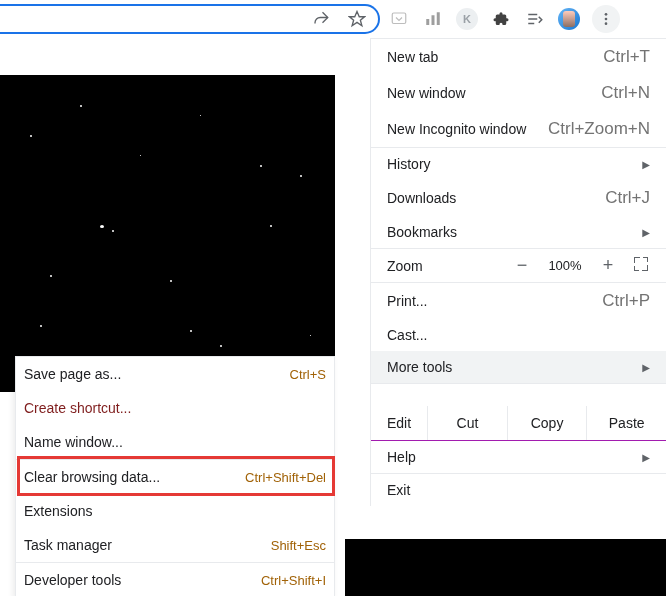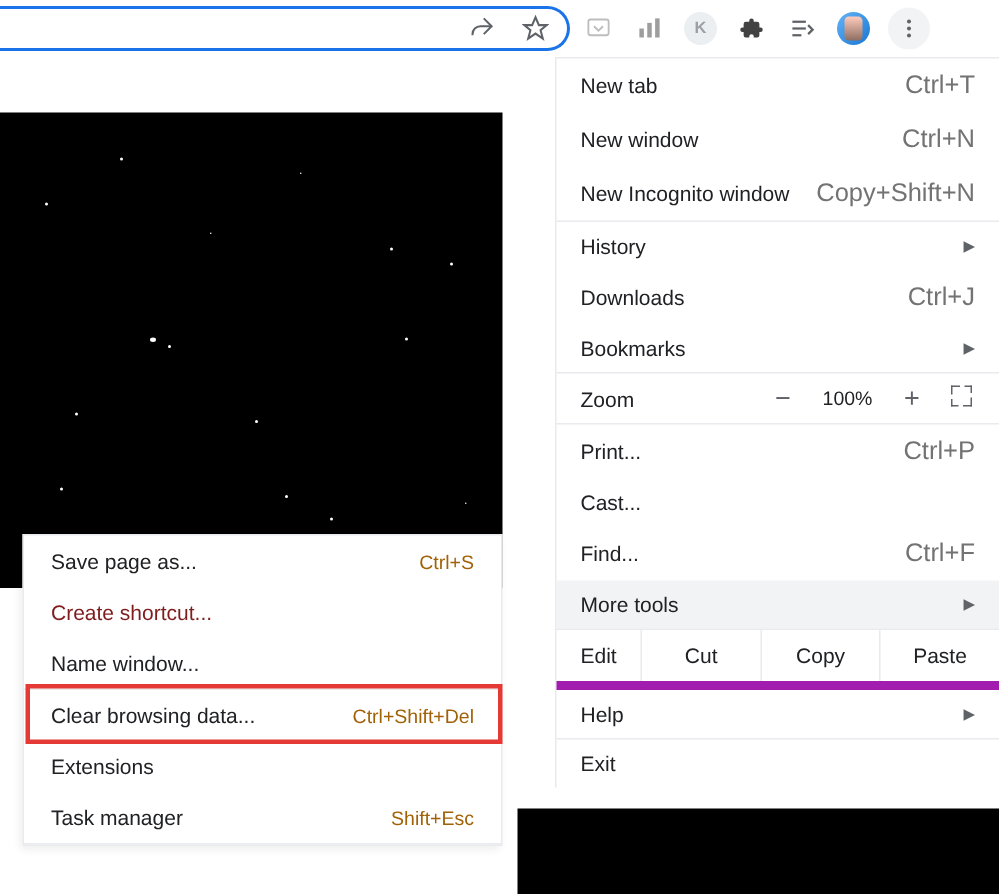--- a/index.html
+++ b/index.html
@@ -88,35 +88,35 @@
 .zoom-btn{width:36px;text-align:center;color:#5f6368;font-size:18px;cursor:pointer;}
 .zoom-pct{width:50px;text-align:center;font-size:13px;}
 .fs-btn{width:30px;text-align:center;}
 .fs-corners{display:inline-block;width:14px;height:14px;position:relative;}
 .fs-corners::before,.fs-corners::after{content:"";position:absolute;width:5px;height:5px;border:1.5px solid #5f6368;}
 .fs-corners::before{left:0;top:0;border-right:none;border-bottom:none;}
 .fs-corners::after{right:0;bottom:0;border-left:none;border-top:none;}
 .fs-corners .c1,.fs-corners .c2{position:absolute;width:5px;height:5px;border:1.5px solid #5f6368;}
 .fs-corners .c1{right:0;top:0;border-left:none;border-bottom:none;}
 .fs-corners .c2{left:0;bottom:0;border-right:none;border-top:none;}
-.edit-row{display:flex;align-items:flex-end;padding:0;border-bottom:6px solid #a21caf;}
+.edit-row{display:flex;align-items:flex-end;padding:0;border-bottom:1px solid #a21caf;margin-top:22px;}
 .edit-row .elabel{padding:9px 16px;}
 .edit-cell{flex:1;text-align:center;padding:9px 0;border-left:1px solid #e8eaed;cursor:pointer;}
 .sub-menu{
   position:absolute;
   left:15px; top:356px;
   width:320px;
   background:#fff;
   border:1px solid #e8eaed;
   box-shadow: -2px 2px 6px rgba(0,0,0,0.08);
 }
 .sub-item{
   display:flex;
   align-items:center;
-  padding:9px 18px;
+  padding:9px 8px;
   cursor:pointer;
 }
 .sub-item .label{flex:1;}
 .sub-item .shortcut{color:#a16207;font-size:13px;}
 .sub-item.disabled .label{color:#7f1d1d;}
 .highlight{
   position:absolute;
   border:3px solid #e53935;
   pointer-events:none;
   left:17px; top:456px; width:318px; height:40px;
@@ -214,21 +214,21 @@
   <div class="menu-item">
     <span class="label">New tab</span>
     <span class="shortcut">Ctrl+T</span>
   </div>
   <div class="menu-item">
     <span class="label">New window</span>
     <span class="shortcut">Ctrl+N</span>
   </div>
   <div class="menu-item">
     <span class="label">New Incognito window</span>
-    <span class="shortcut">Copy+Shift+N</span>
+    <span class="shortcut">Ctrl+Zoom+N</span>
   </div>
   <div class="divider"></div>
   <div class="menu-item">
     <span class="label">History</span>
     <span class="arrow">▶</span>
   </div>
   <div class="menu-item">
     <span class="label">Downloads</span>
     <span class="shortcut">Ctrl+J</span>
   </div>
@@ -244,24 +244,20 @@
     <span class="zoom-btn">+</span>
     <span class="fs-btn"><span class="fs-corners"><span class="c1"></span><span class="c2"></span></span></span>
   </div>
   <div class="menu-item">
     <span class="label">Print...</span>
     <span class="shortcut">Ctrl+P</span>
   </div>
   <div class="menu-item">
     <span class="label">Cast...</span>
   </div>
-  <div class="menu-item">
-    <span class="label">Find...</span>
-    <span class="shortcut">Ctrl+F</span>
-  </div>
   <div class="menu-item hover">
     <span class="label">More tools</span>
     <span class="arrow">▶</span>
   </div>
   <div class="divider"></div>
   <div class="edit-row">
     <span class="elabel">Edit</span>
     <span class="edit-cell">Cut</span>
     <span class="edit-cell">Copy</span>
     <span class="edit-cell">Paste</span>
@@ -293,17 +289,21 @@
     <span class="shortcut">Ctrl+Shift+Del</span>
   </div>
   <div class="sub-item">
     <span class="label">Extensions</span>
   </div>
   <div class="sub-item">
     <span class="label">Task manager</span>
     <span class="shortcut">Shift+Esc</span>
   </div>
   <div class="divider"></div>
+  <div class="sub-item">
+    <span class="label">Developer tools</span>
+    <span class="shortcut">Ctrl+Shift+I</span>
+  </div>
 </div>
 
 <div class="highlight"></div>
 
 <div class="bottom-stars"></div>
 
 </body></html>

